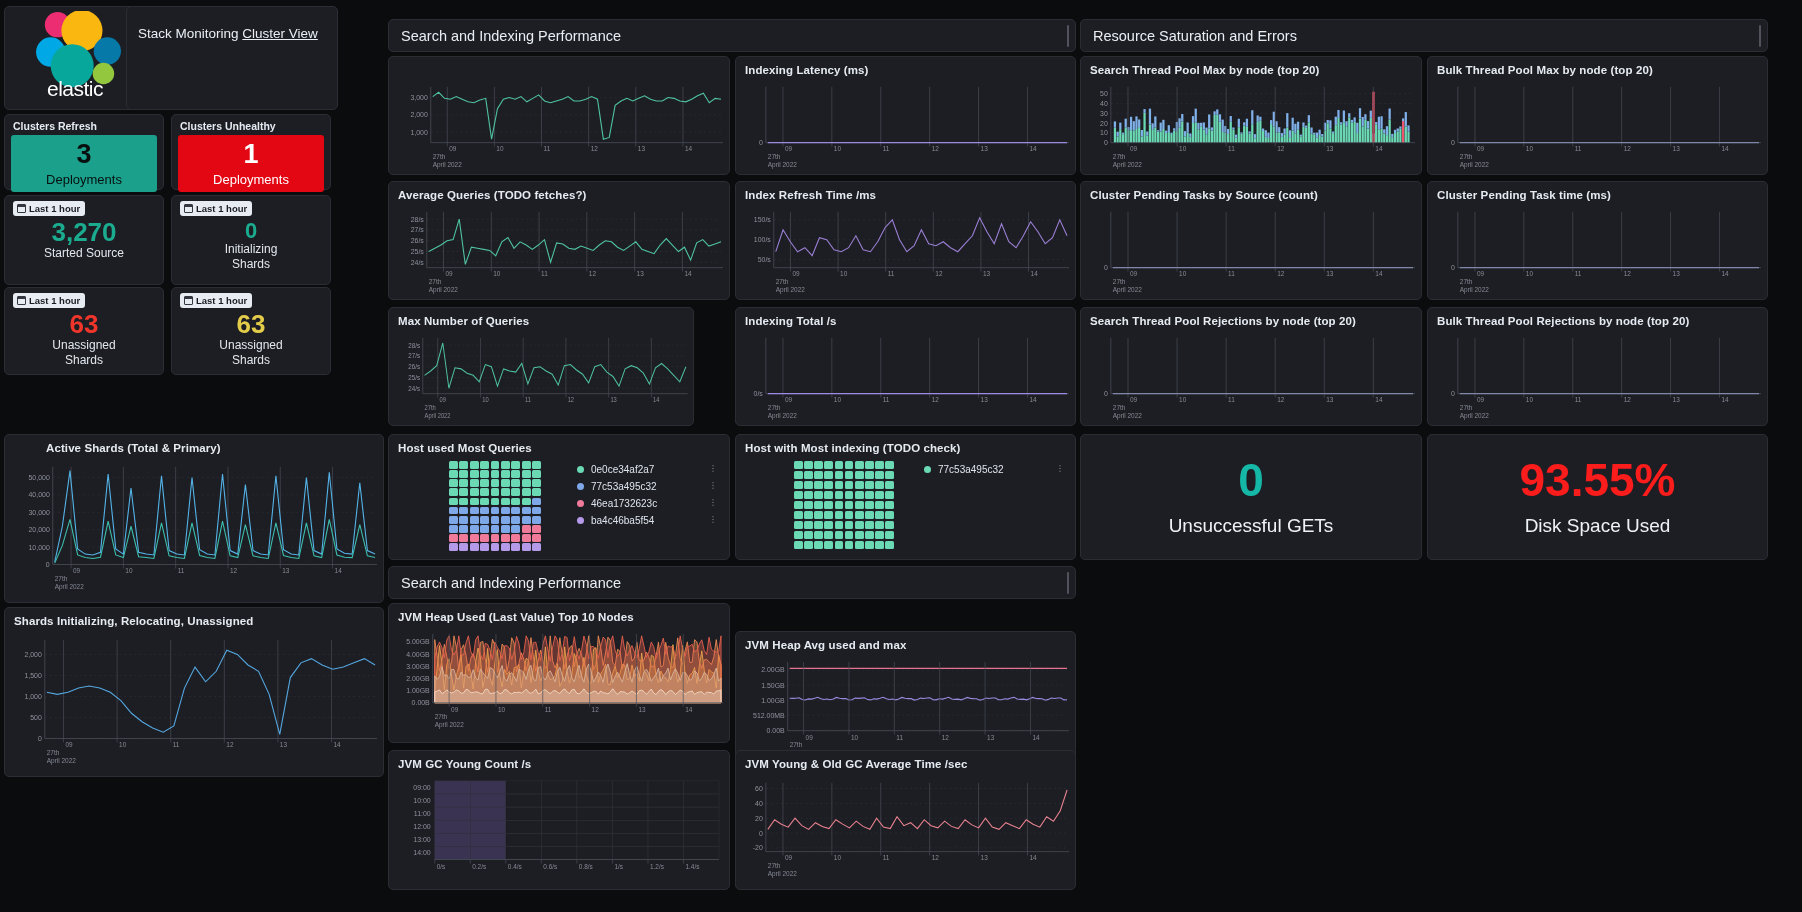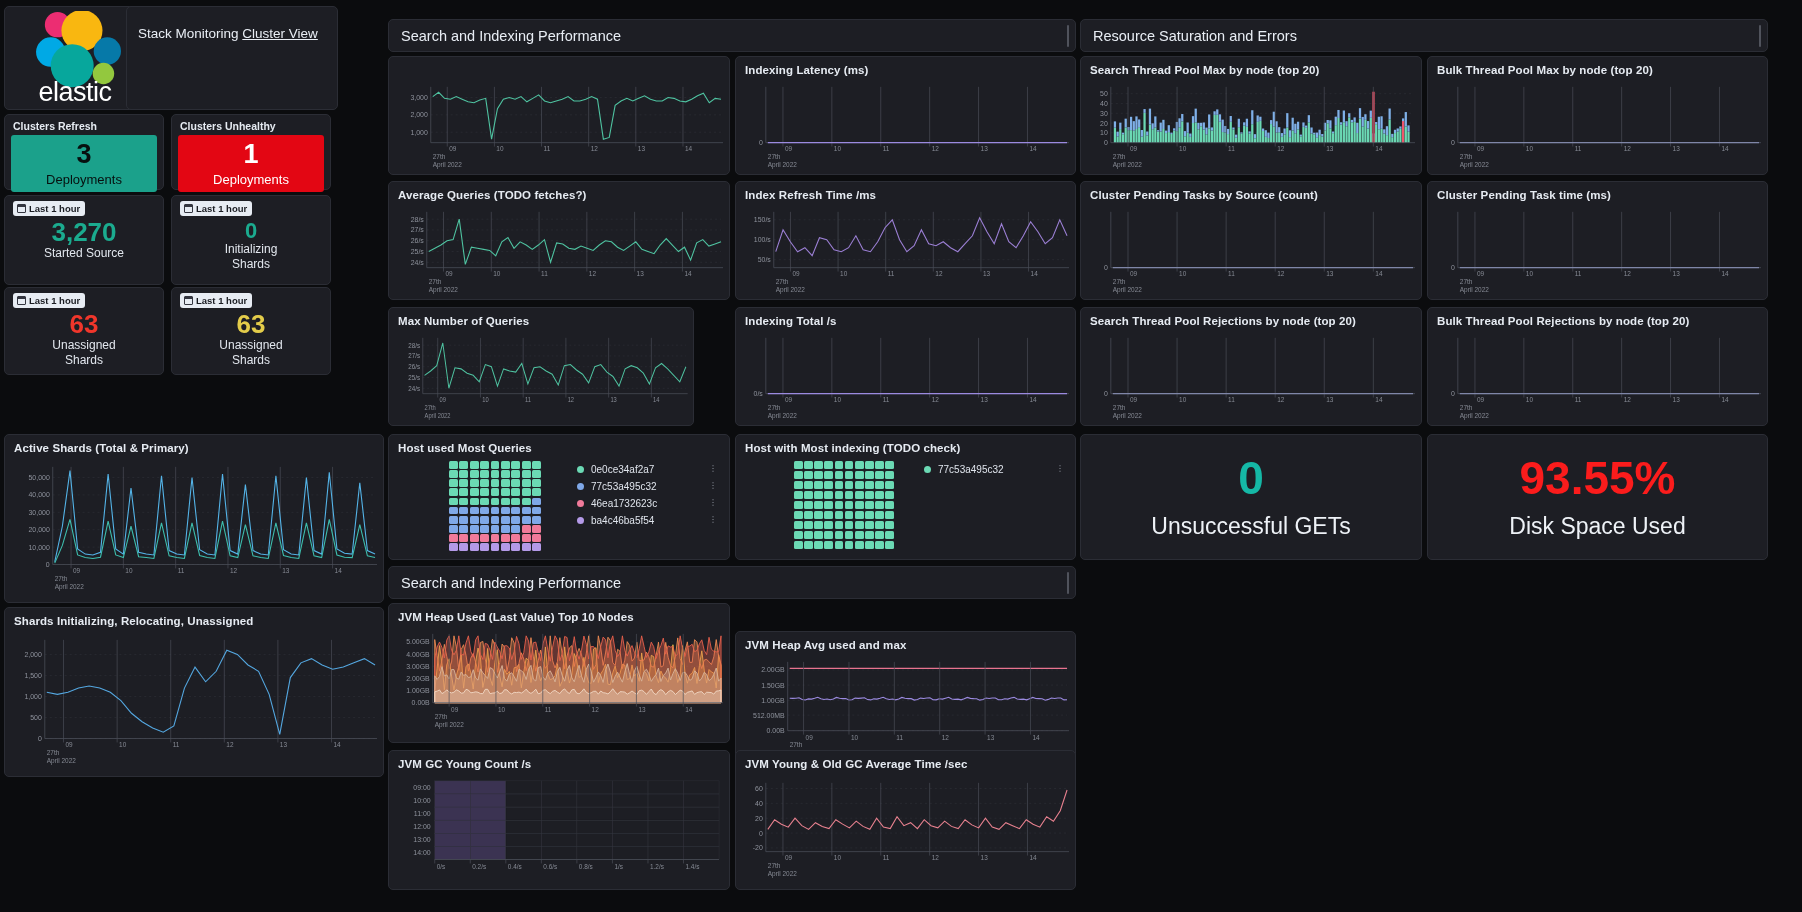--- a/index.html
+++ b/index.html
@@ -44,21 +44,21 @@
     width: 2px; height: 22px; background: #50535c; border-radius: 1px;
   }
 
   
   .logo-panel { left: 4px; top: 6px; width: 160px; height: 104px;
     background: #1d1e24; border: 1px solid #2b2d35; border-radius: 5px;
     position: absolute; overflow: visible; }
   .logo-wrap { position:absolute; left: 10px; top: 2px; width: 140px; height: 104px; }
   .elastic-word {
     position: absolute; left: 0px; top: 70px; width: 140px;
-    text-align: center; font-size: 27px; color: #fff; letter-spacing: -.5px;
+    text-align: center; font-size: 21px; color: #fff; letter-spacing: -.5px;
     font-family: "Liberation Sans", sans-serif;
   }
   .logo-grip { position:absolute; right:4px; top:8px; width:3px; height:52px; background:#5a5d66; border-radius:2px; }
 
   
   .hdr-panel { left: 126px; top: 6px; width: 212px; height: 104px; }
   .hdr-text { position: absolute; left: 11px; top: 19px; font-size: 13.5px; color: #e9eef5; white-space: nowrap; }
   .hdr-text .ul { text-decoration: underline; }
 
   
@@ -98,21 +98,21 @@
   .wcell { width: 100%; height: 100%; border-radius: 1.5px; }
   .legend { position: absolute; font-size: 10px; }
   .legend-row { display: flex; align-items: center; height: 17px; white-space: nowrap; }
   .legend-dot { width: 7px; height: 7px; border-radius: 50%; margin-right: 7px; flex: none; }
   .legend-label { color: #dfe4ec; font-size: 10px; }
   .legend-kebab { margin-left: auto; padding-left: 14px; color: #9aa0ab; font-size: 8px; letter-spacing: 0; line-height: .8; }
 
   
   .kpi { display: flex; flex-direction: column; align-items: center; justify-content: center; height: 100%; }
   .kpi-num { font-size: 46px; font-weight: bold; line-height: 1; }
-  .kpi-lbl { font-size: 23px; color: #eef2f7; margin-top: 12px; }
+  .kpi-lbl { font-size: 19px; color: #eef2f7; margin-top: 12px; }
 </style>
 </head>
 <body>
 
 <div class="app">
 
   <div class="logo-panel">
     <div class="logo-wrap">
       <svg viewBox="0 0 120 86" width="118" height="84" style="position:absolute;left:6px;top:2px;">
         <circle cx="37" cy="14" r="13" fill="#ec2d72"></circle>
@@ -187,21 +187,21 @@
         <span class="cal-ico"></span>
         <span>Last 1 hour</span>
       </div>
     <div class="stat-body">
       <div class="stat-num" id="sn-unyel" style="color: rgb(227, 204, 74);">63</div>
       <div class="stat-lbl">Unassigned</div>
       <div class="stat-lbl">Shards</div>
     </div>
   </div>
 
-  <div class="panel" style="left:4px; top:434px; width:380px; height:169px;">
+  <div class="panel" style="left:4px; top:434px; width:380px; height:169px;padding-left:32px;">
     <div class="panel-title">Active Shards (Total &amp; Primary)</div>
     <div class="chart">
         <svg id="c-active-shards" viewBox="0 0 380 147" preserveAspectRatio="none">
           <line x1="48" y1="109" x2="372" y2="109" stroke="#33353e" stroke-width="0.5" stroke-dasharray="2 3"></line>
           <line x1="48" y1="91.36363636363636" x2="372" y2="91.36363636363636" stroke="#33353e" stroke-width="0.5" stroke-dasharray="2 3"></line>
           <line x1="48" y1="73.72727272727272" x2="372" y2="73.72727272727272" stroke="#33353e" stroke-width="0.5" stroke-dasharray="2 3"></line>
           <line x1="48" y1="56.09090909090909" x2="372" y2="56.09090909090909" stroke="#33353e" stroke-width="0.5" stroke-dasharray="2 3"></line>
           <line x1="48" y1="38.45454545454545" x2="372" y2="38.45454545454545" stroke="#33353e" stroke-width="0.5" stroke-dasharray="2 3"></line>
           <line x1="48" y1="20.818181818181827" x2="372" y2="20.818181818181827" stroke="#33353e" stroke-width="0.5" stroke-dasharray="2 3"></line>
           <text x="45" y="111.5" class="axis-text" text-anchor="end">0</text>

